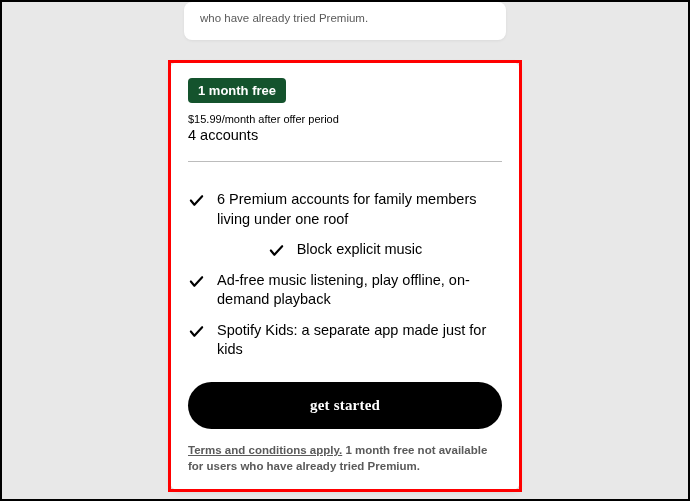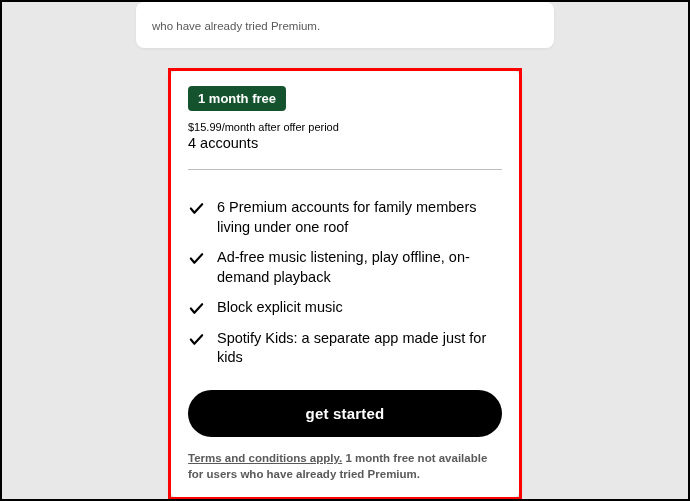--- a/index.html
+++ b/index.html
@@ -12,23 +12,23 @@
       border: 2px solid #000;
     }
     .container {
       display: flex;
       flex-direction: column;
       align-items: center;
       padding-top: 0;
     }
     .prev-card {
       background: #fff;
-      width: 418px;
+      width: 322px;
       border-radius: 8px;
-      padding: 16px 16px 14px 16px;
+      padding: 8px 16px 14px 16px;
       margin-bottom: 22px;
       box-shadow: 0 1px 3px rgba(0,0,0,0.06);
     }
     .prev-card .footnote {
       font-size: 11.5px;
       color: #5a5a5a;
       line-height: 1.4;
     }
     .card-wrap {
       position: relative;
@@ -86,39 +86,41 @@
       margin-bottom: 22px;
     }
     .feature-item {
       display: flex;
       align-items: flex-start;
       gap: 12px;
       margin-bottom: 11px;
       font-size: 14.5px;
       color: #000;
       line-height: 1.35;
+      justify-content: center;
     }
     .feature-item .check {
       flex-shrink: 0;
       width: 17px;
       height: 17px;
       margin-top: 2px;
     }
     .cta {
       width: 100%;
       background: #000;
       color: #fff;
       border: none;
       border-radius: 999px;
       padding: 15px 0;
       font-size: 15px;
       font-weight: 700;
       letter-spacing: 0.2px;
       cursor: pointer;
       margin-bottom: 13px;
+      font-family: Liberation Serif, serif;
     }
     .card .footnote {
       font-size: 11.5px;
       color: #5a5a5a;
       line-height: 1.4;
       font-weight: bold;
     }
     .terms-link {
       text-decoration: underline;
       color: #5a5a5a;
@@ -148,27 +150,27 @@
         <li class="feature-item">
           <svg class="check" viewBox="0 0 24 24" fill="none" stroke="#000" stroke-width="3" stroke-linecap="round" stroke-linejoin="round">
               <polyline points="4 12 9 18 20 6"></polyline>
             </svg>
           <span>6 Premium accounts for family members living under one roof</span>
         </li>
         <li class="feature-item">
           <svg class="check" viewBox="0 0 24 24" fill="none" stroke="#000" stroke-width="3" stroke-linecap="round" stroke-linejoin="round">
               <polyline points="4 12 9 18 20 6"></polyline>
             </svg>
-          <span>Ad-free music listening, play offline, on-demand playback</span>
+          <span>Block explicit music</span>
         </li>
         <li class="feature-item">
           <svg class="check" viewBox="0 0 24 24" fill="none" stroke="#000" stroke-width="3" stroke-linecap="round" stroke-linejoin="round">
               <polyline points="4 12 9 18 20 6"></polyline>
             </svg>
-          <span>Block explicit music</span>
+          <span>Ad-free music listening, play offline, on-demand playback</span>
         </li>
         <li class="feature-item">
           <svg class="check" viewBox="0 0 24 24" fill="none" stroke="#000" stroke-width="3" stroke-linecap="round" stroke-linejoin="round">
               <polyline points="4 12 9 18 20 6"></polyline>
             </svg>
           <span>Spotify Kids: a separate app made just for kids</span>
         </li>
       </ul>
 
       <button class="cta">get started</button>

